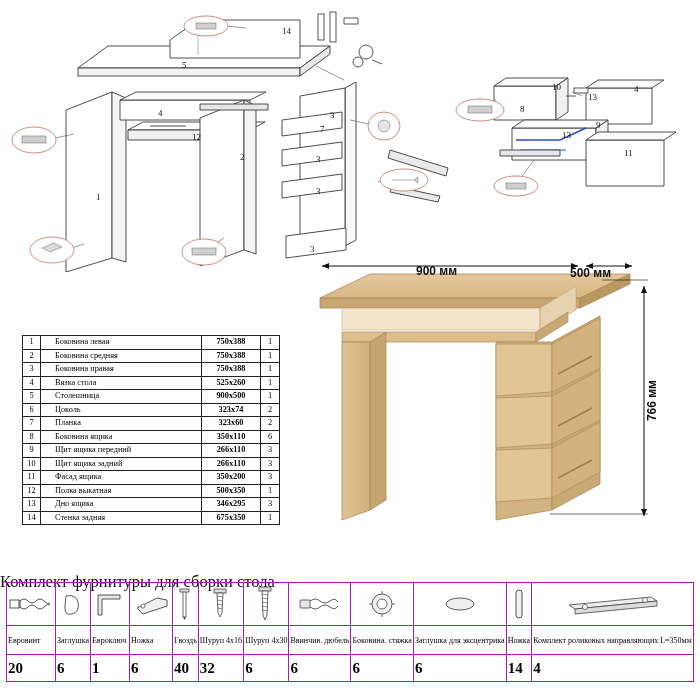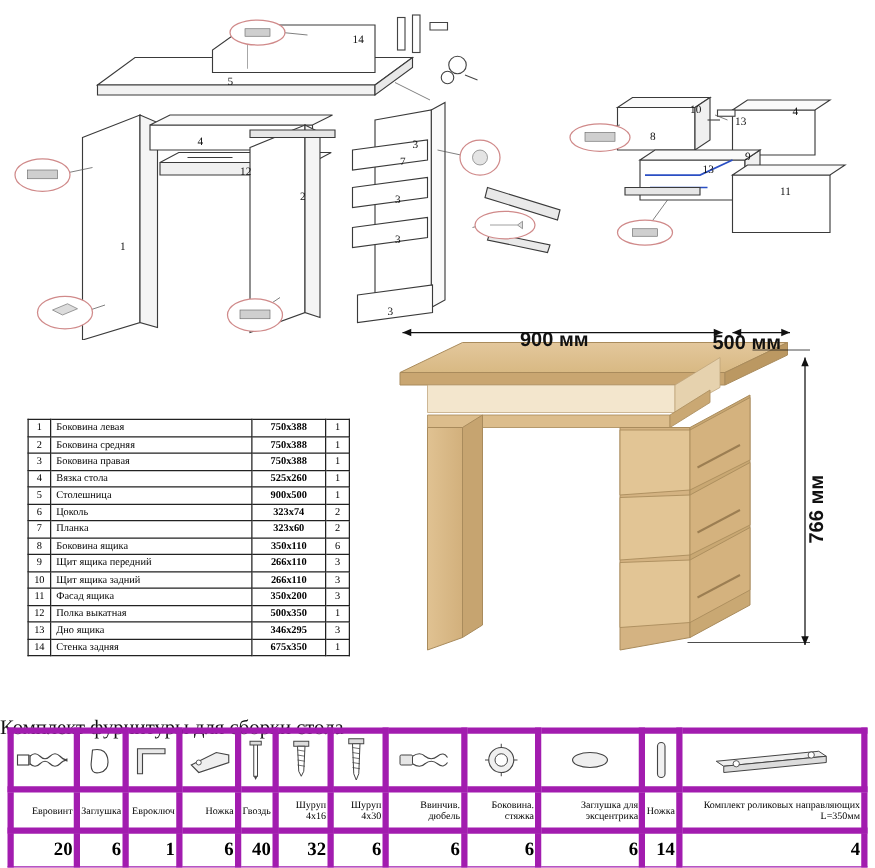--- a/index.html
+++ b/index.html
@@ -8,37 +8,37 @@
 
   
   #exploded{position:absolute;left:0;top:0;width:700px;height:270px;}
   #exploded svg{display:block;}
 
   
   #parts{position:absolute;left:22px;top:335px;width:258px;border-collapse:collapse;
          font-size:8.3px;font-family:"Liberation Serif",serif;}
   #parts td{border:1px solid #222;padding:0px 2px;height:12.5px;line-height:12px;}
   #parts td.num{width:13px;text-align:center;}
-  #parts td.nm{padding-left:4px;}
+  #parts td.nm{padding-left:14px;}
   #parts td.dim{width:54px;text-align:center;font-weight:bold;}
   #parts td.qty{width:14px;text-align:center;}
 
   
   #render{position:absolute;left:300px;top:258px;width:390px;height:290px;}
 
-  .dimlabel{position:absolute;font-size:16px;font-weight:bold;font-family:"Liberation Sans",sans-serif;color:#111;}
+  .dimlabel{position:absolute;font-size:12px;font-weight:bold;font-family:"Liberation Sans",sans-serif;color:#111;}
   #dim900{left:416px;top:264px;}
   #dim500{left:570px;top:266px;}
   #dim766{left:645px;top:380px;writing-mode:vertical-rl;transform:rotate(180deg);}
 
   
   #hwtitle{position:absolute;left:0;top:572px;width:656px;text-align:left;
            font-family:"Liberation Serif",serif;font-size:16.5px;color:#111;}
   #hardware{position:absolute;left:6px;top:582px;width:688px;border-collapse:collapse;}
-  #hardware td{border:5px solid #a21caf;text-align:right;vertical-align:middle;}
+  #hardware td{border:1px solid #a21caf;text-align:left;vertical-align:middle;}
   #hardware tr.icons td{height:40px;}
   #hardware tr.names td{height:26px;font-size:8px;font-family:"Liberation Serif",serif;line-height:9px;padding:1px;}
   #hardware tr.counts td{height:24px;font-size:15px;font-weight:bold;font-family:"Liberation Serif",serif;}
   .hwicon{display:block;margin:0 auto;}
 </style>
 </head>
 <body>
 
 <div class="sheet">
 

